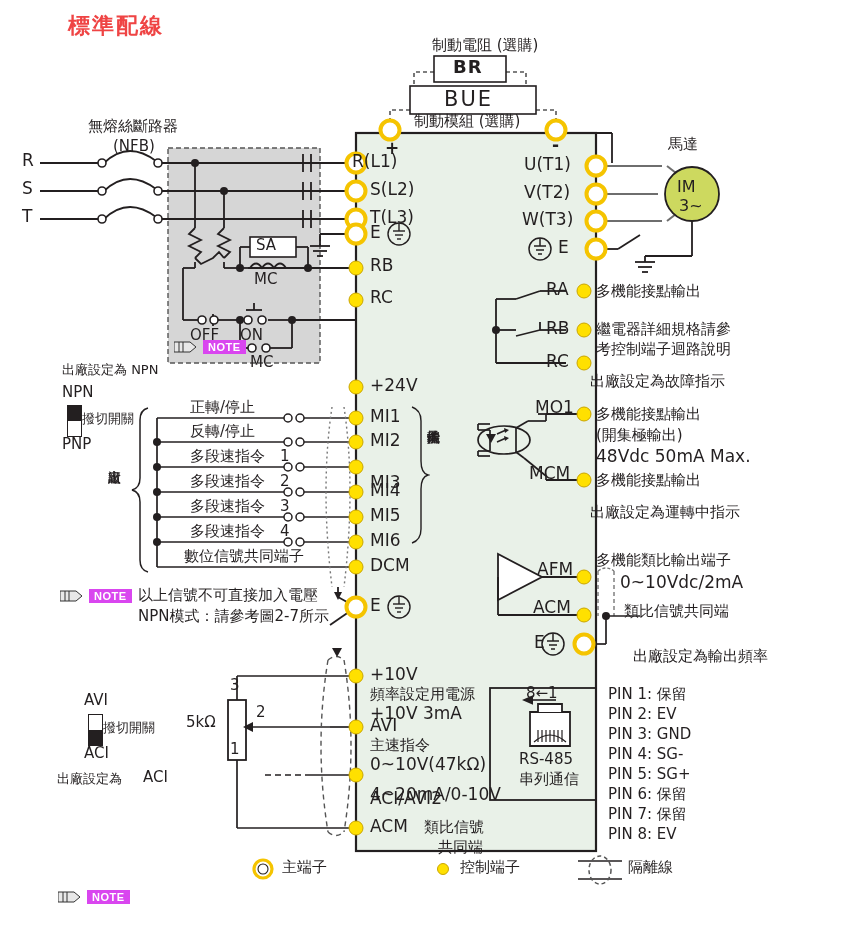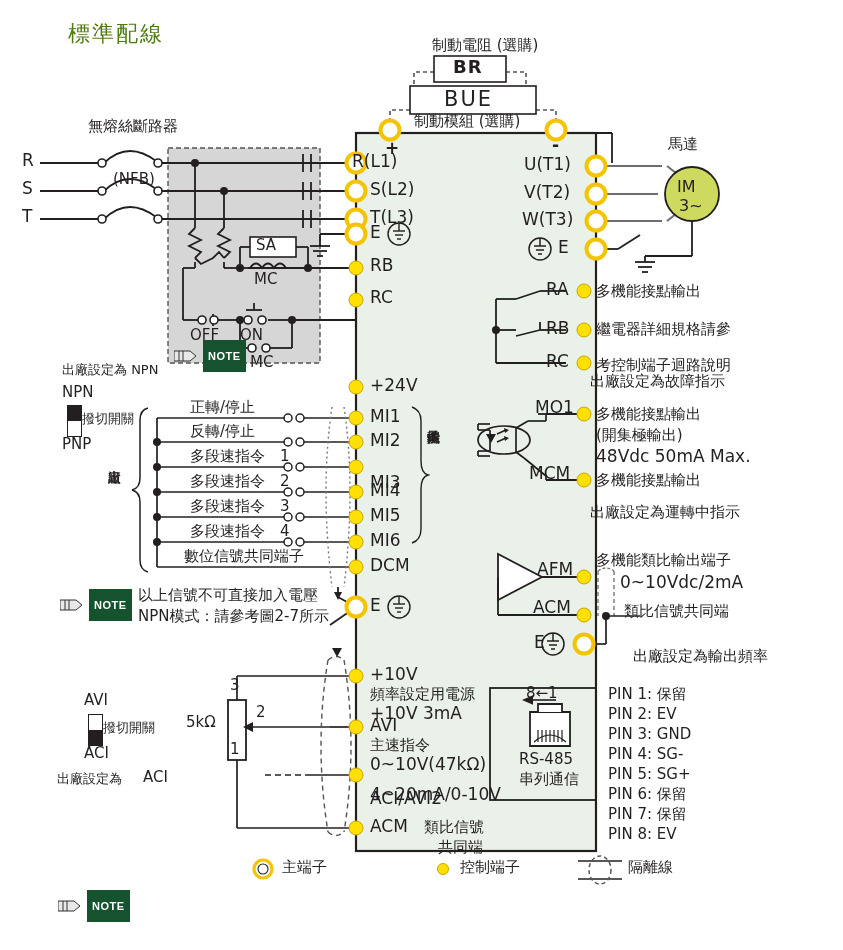--- a/index.html
+++ b/index.html
@@ -3,29 +3,29 @@
 <meta charset="utf-8">
 <style>
   html,body{margin:0;padding:0;background:#fff;}
   body{width:843px;height:950px;position:relative;
        font-family:"DejaVu Sans","Liberation Sans",sans-serif;color:#231f20;}
   #stage{position:absolute;left:0;top:0;width:843px;height:950px;overflow:hidden;}
   svg{position:absolute;left:0;top:0;}
   .abs{position:absolute;}
   .t{position:absolute;white-space:nowrap;line-height:1.05;}
   .cjk{font-family:"DejaVu Sans","Liberation Sans",sans-serif;}
-  .title{color:#4d7c0f;font-size:22px;font-weight:normal;letter-spacing:2px;margin-top:8px;}
+  .title{color:#ef4444;font-size:22px;font-weight:bold;letter-spacing:2px;}
   .lbl{font-size:15px;}
   .lbl13{font-size:13px;}
   .big{font-size:18px;}
   .term{font-size:17px;}
   .vert{writing-mode:vertical-rl;text-orientation:upright;line-height:1.0;font-size:13px;}
   .noteblk{position:absolute;display:flex;align-items:center;}
-  .notebadge{background:#14532d;color:#fff;font-size:11px;font-weight:bold;
-             padding:10px 5px;letter-spacing:.5px;font-family:"Liberation Sans",sans-serif;}
+  .notebadge{background:#d946ef;color:#fff;font-size:11px;font-weight:bold;
+             padding:1px 5px;letter-spacing:.5px;font-family:"Liberation Sans",sans-serif;}
   .noteicon{width:26px;height:14px;margin-right:3px;position:relative;}
 </style>
 </head>
 <body>
 
 <div id="stage">
 
   <svg width="843" height="950">
     <defs>
       <marker id="arrowL" markerWidth="8" markerHeight="8" refX="7" refY="3" orient="auto">
@@ -440,21 +440,21 @@
   <div class="t title cjk" style="left:68px;top:14px;">標準配線</div>
 
   <div class="t lbl cjk" style="left:432px;top:38px;">制動電阻 (選購)</div>
   <div class="t big" style="left:453px;top:58px;font-weight:bold;letter-spacing:1px;">BR</div>
   <div class="t big" style="left:444px;top:88px;font-weight:normal;letter-spacing:2px;font-size:21px;">BUE</div>
   <div class="t lbl cjk" style="left:414px;top:114px;">制動模組  (選購)</div>
   <div class="t" style="left:385px;top:140px;font-size:17px;font-weight:bold;">+</div>
   <div class="t" style="left:552px;top:137px;font-size:17px;font-weight:bold;">-</div>
 
   <div class="t lbl cjk" style="left:88px;top:119px;">無熔絲斷路器</div>
-  <div class="t lbl" style="left:113px;top:139px;margin-top:33px;">(NFB)</div>
+  <div class="t lbl" style="left:113px;top:139px;">(NFB)</div>
   <div class="t term" style="left:22px;top:152px;">R</div>
   <div class="t term" style="left:22px;top:180px;">S</div>
   <div class="t term" style="left:22px;top:208px;">T</div>
   <div class="t lbl" style="left:256px;top:238px;">SA</div>
   <div class="t lbl" style="left:254px;top:272px;">MC</div>
   <div class="t lbl" style="left:190px;top:328px;">OFF</div>
   <div class="t lbl" style="left:240px;top:328px;">ON</div>
   <div class="t lbl" style="left:250px;top:355px;">MC</div>
 
   <div class="noteblk" style="left:174px;top:340px;">
@@ -482,21 +482,21 @@
 
   <div class="t lbl cjk" style="left:668px;top:137px;">馬達</div>
   <div class="t" style="left:677px;top:179px;font-size:16px;">IM</div>
   <div class="t" style="left:679px;top:198px;font-size:16px;">3~</div>
 
   <div class="t term" style="left:546px;top:281px;">RA</div>
   <div class="t term" style="left:546px;top:320px;">RB</div>
   <div class="t term" style="left:546px;top:353px;">RC</div>
   <div class="t lbl cjk" style="left:596px;top:284px;">多機能接點輸出</div>
   <div class="t lbl cjk" style="left:596px;top:322px;">繼電器詳細規格請參</div>
-  <div class="t lbl cjk" style="left:596px;top:358px;">考控制端子迴路說明</div>
+  <div class="t lbl cjk" style="left:596px;top:342px;">考控制端子迴路說明</div>
   <div class="t lbl cjk" style="left:590px;top:374px;">出廠設定為故障指示</div>
 
   <div class="t term" style="left:370px;top:377px;">+24V</div>
 
   <div class="t lbl13 cjk" style="left:62px;top:363px;">出廠設定為 NPN</div>
   <div class="t lbl" style="left:62px;top:385px;">NPN</div>
   <div class="t lbl" style="left:62px;top:437px;">PNP</div>
   <div class="abs" style="left:67px;top:405px;width:13px;height:30px;border:1.6px solid #231f20;background:#fff;">
     <div style="position:absolute;left:0;top:0;width:100%;height:50%;background:#231f20;"></div>
   </div>

